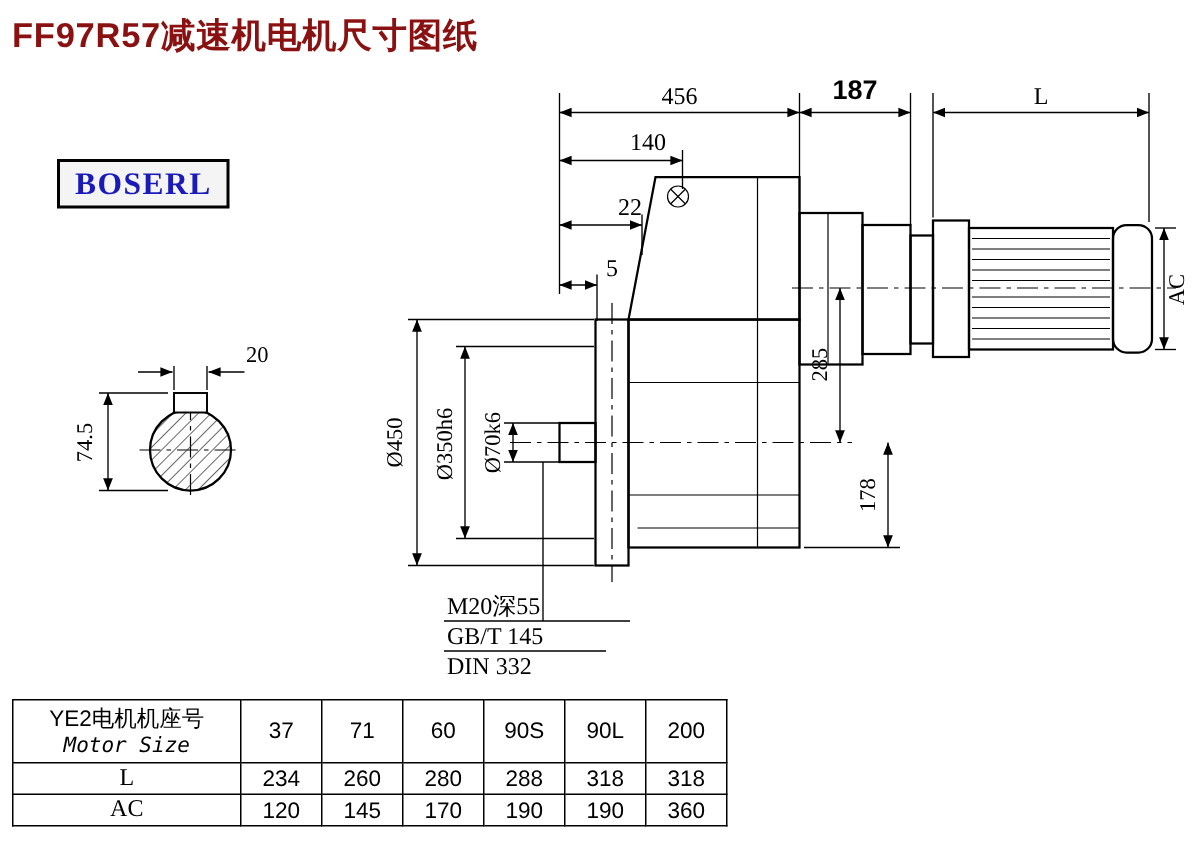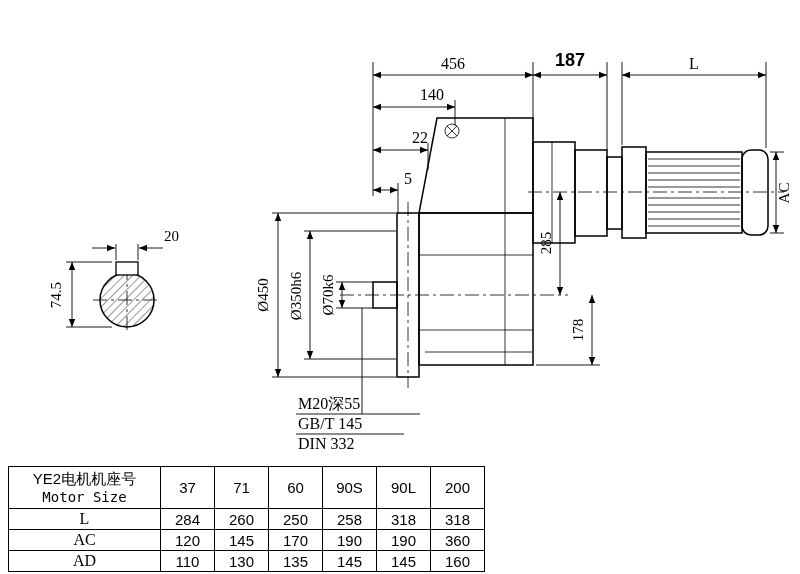--- a/index.html
+++ b/index.html
@@ -33,28 +33,30 @@
     border-collapse:collapse; table-layout:fixed; background:#fff;
   }
   .spec th, .spec td {
     border:1px solid #000; text-align:center; vertical-align:middle;
     font-size:15px; font-weight:normal; color:#000; padding:0;
   }
   .spec col.c0 { width:152px; }
   .spec col.cn { width:54px; }
   .spec tr { height:21px; }
   .spec tr.head { height:42px;margin-left:28px; }
-  .spec .mono { font-family:"DejaVu Sans Mono", monospace; font-size:14px; }
+  .spec .mono { font-family:"DejaVu Sans Mono", monospace; font-size:14px;font-style:italic; }
   .spec .rlabel { font-family:"Liberation Serif", serif; font-size:16px; }
 </style>
 </head>
 <body>
 
 <div class="page">
 
+  <div class="title">FF97R57减速机电机尺寸图纸</div>
+  <div class="brand">BOSERL</div>
 
   <svg class="drawing" width="800" height="574" viewBox="0 0 800 574">
     <defs>
       <marker id="arr" viewBox="0 0 10 10" refX="10" refY="5" markerWidth="9" markerHeight="9" orient="auto-start-reverse">
         <path d="M0,1 L10,5 L0,9 z" fill="#000"></path>
       </marker>
       <pattern id="hatch" width="6" height="6" patternUnits="userSpaceOnUse" patternTransform="rotate(45)">
         <line x1="0" y1="0" x2="0" y2="6" stroke="#333" stroke-width="1"></line>
       </pattern>
     </defs>
@@ -208,41 +210,32 @@
         </th>
         <th>37</th>
         <th>71</th>
         <th>60</th>
         <th>90S</th>
         <th>90L</th>
         <th>200</th>
       </tr>
       <tr>
         <th class="rlabel">L</th>
-        <td>284</td>
+        <td>234</td>
         <td>260</td>
-        <td>250</td>
-        <td>258</td>
+        <td>280</td>
+        <td>288</td>
         <td>318</td>
         <td>318</td>
       </tr>
       <tr>
         <th class="rlabel">AC</th>
         <td>120</td>
         <td>145</td>
         <td>170</td>
         <td>190</td>
         <td>190</td>
         <td>360</td>
       </tr>
-      <tr>
-        <th class="rlabel">AD</th>
-        <td>110</td>
-        <td>130</td>
-        <td>135</td>
-        <td>145</td>
-        <td>145</td>
-        <td>160</td>
-      </tr>
     </tbody>
   </table>
 
 </div>
 
 </body></html>

